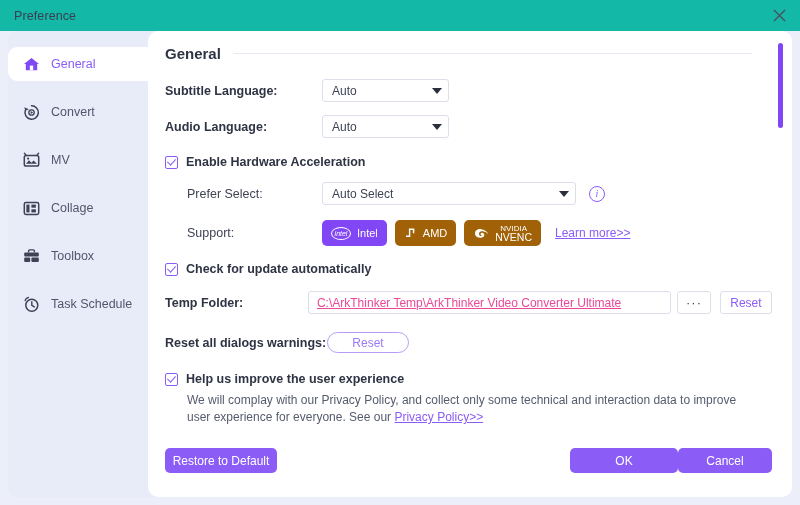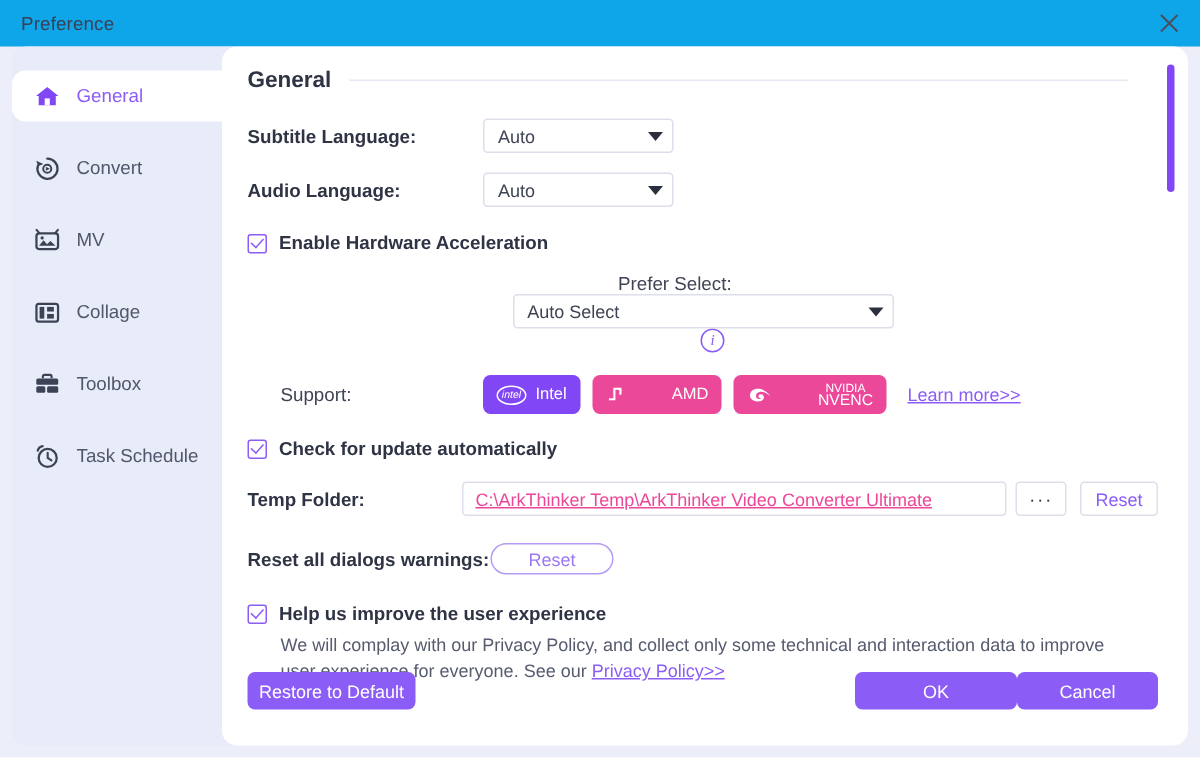--- a/index.html
+++ b/index.html
@@ -15,21 +15,21 @@
     background: #eceff9;
     position: relative;
   }
 
   
   #titlebar {
     position: absolute;
     top: 0; left: 0;
     width: 800px;
     height: 31px;
-    background: #0ea5e9;
+    background: #14b8a6;
     display: flex;
     align-items: center;
   }
   #title-text {
     margin-left: 14px;
     font-size: 12.5px;
     color: #3a3f52;
     letter-spacing: .1px;
   }
   #close-btn {
@@ -207,21 +207,21 @@
     display: flex;
     align-items: center;
     justify-content: center;
     padding: 0 9px;
     margin-right: 8px;
     font-size: 11px;
     cursor: pointer;
     flex: none;
   }
   .badge.on  { background: #8247f5; color: #ffffff; }
-  .badge.off { background: #ec4899; color: #ffffff; gap: 25px; }
+  .badge.off { background: #a16207; color: #ffffff; }
   .badge .bt { font-weight: normal; white-space: nowrap; }
   .intel-mark {
     width: 20px; height: 13px;
     border: 1.3px solid currentColor;
     border-radius: 50%;
     font-size: 7px;
     display: flex; align-items: center; justify-content: center;
     margin-right: 6px;
     font-style: italic;
   }
@@ -450,21 +450,21 @@
         <span class="val">Auto</span>
         <span class="caret"></span>
       </div>
     </div>
 
     <div class="cbrow" style="margin-bottom:13px;">
       <span class="cbox"></span>
       <span class="cblabel">Enable Hardware Acceleration</span>
     </div>
 
-    <div class="row" style="margin-bottom:15px;flex-direction:column;">
+    <div class="row" style="margin-bottom:15px;">
       <span class="lab lab-sub">Prefer Select:</span>
       <div class="sel sel-lg">
         <span class="val">Auto Select</span>
         <span class="caret"></span>
       </div>
       <span class="info-ic">i</span>
     </div>
 
     <div class="row" style="margin-bottom:16px;">
       <span class="lab lab-sub" style="font-weight:normal;">Support:</span>

